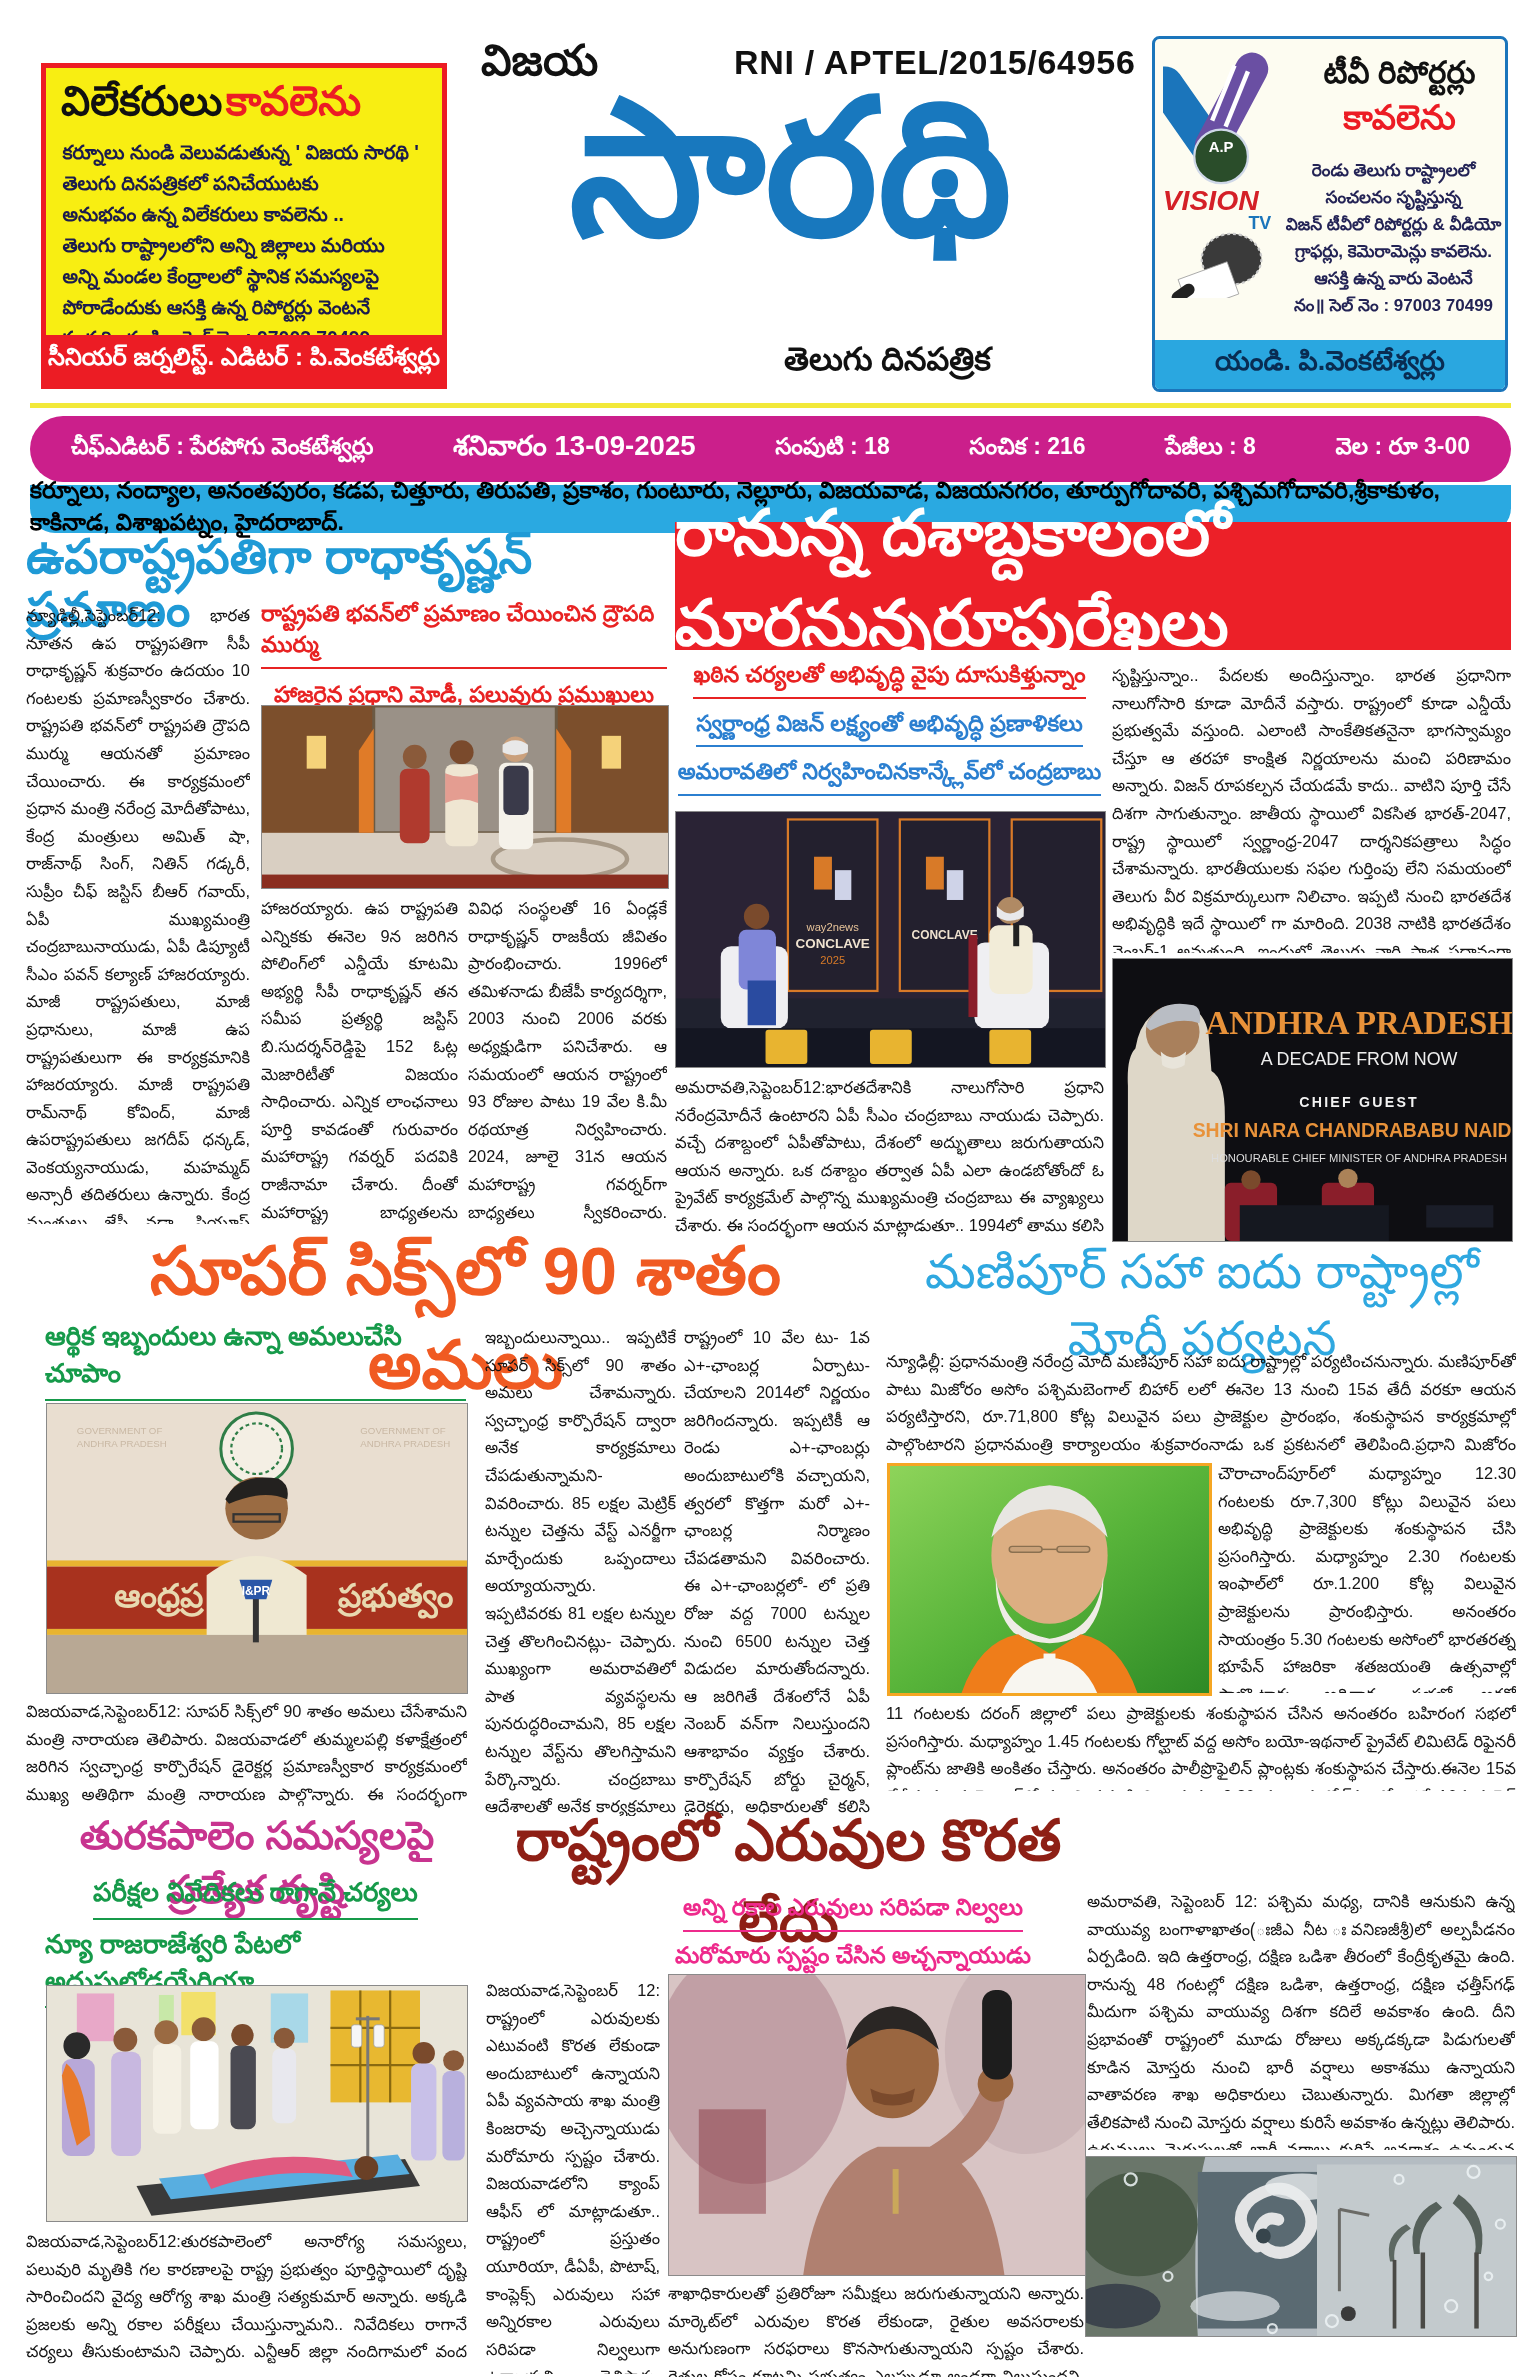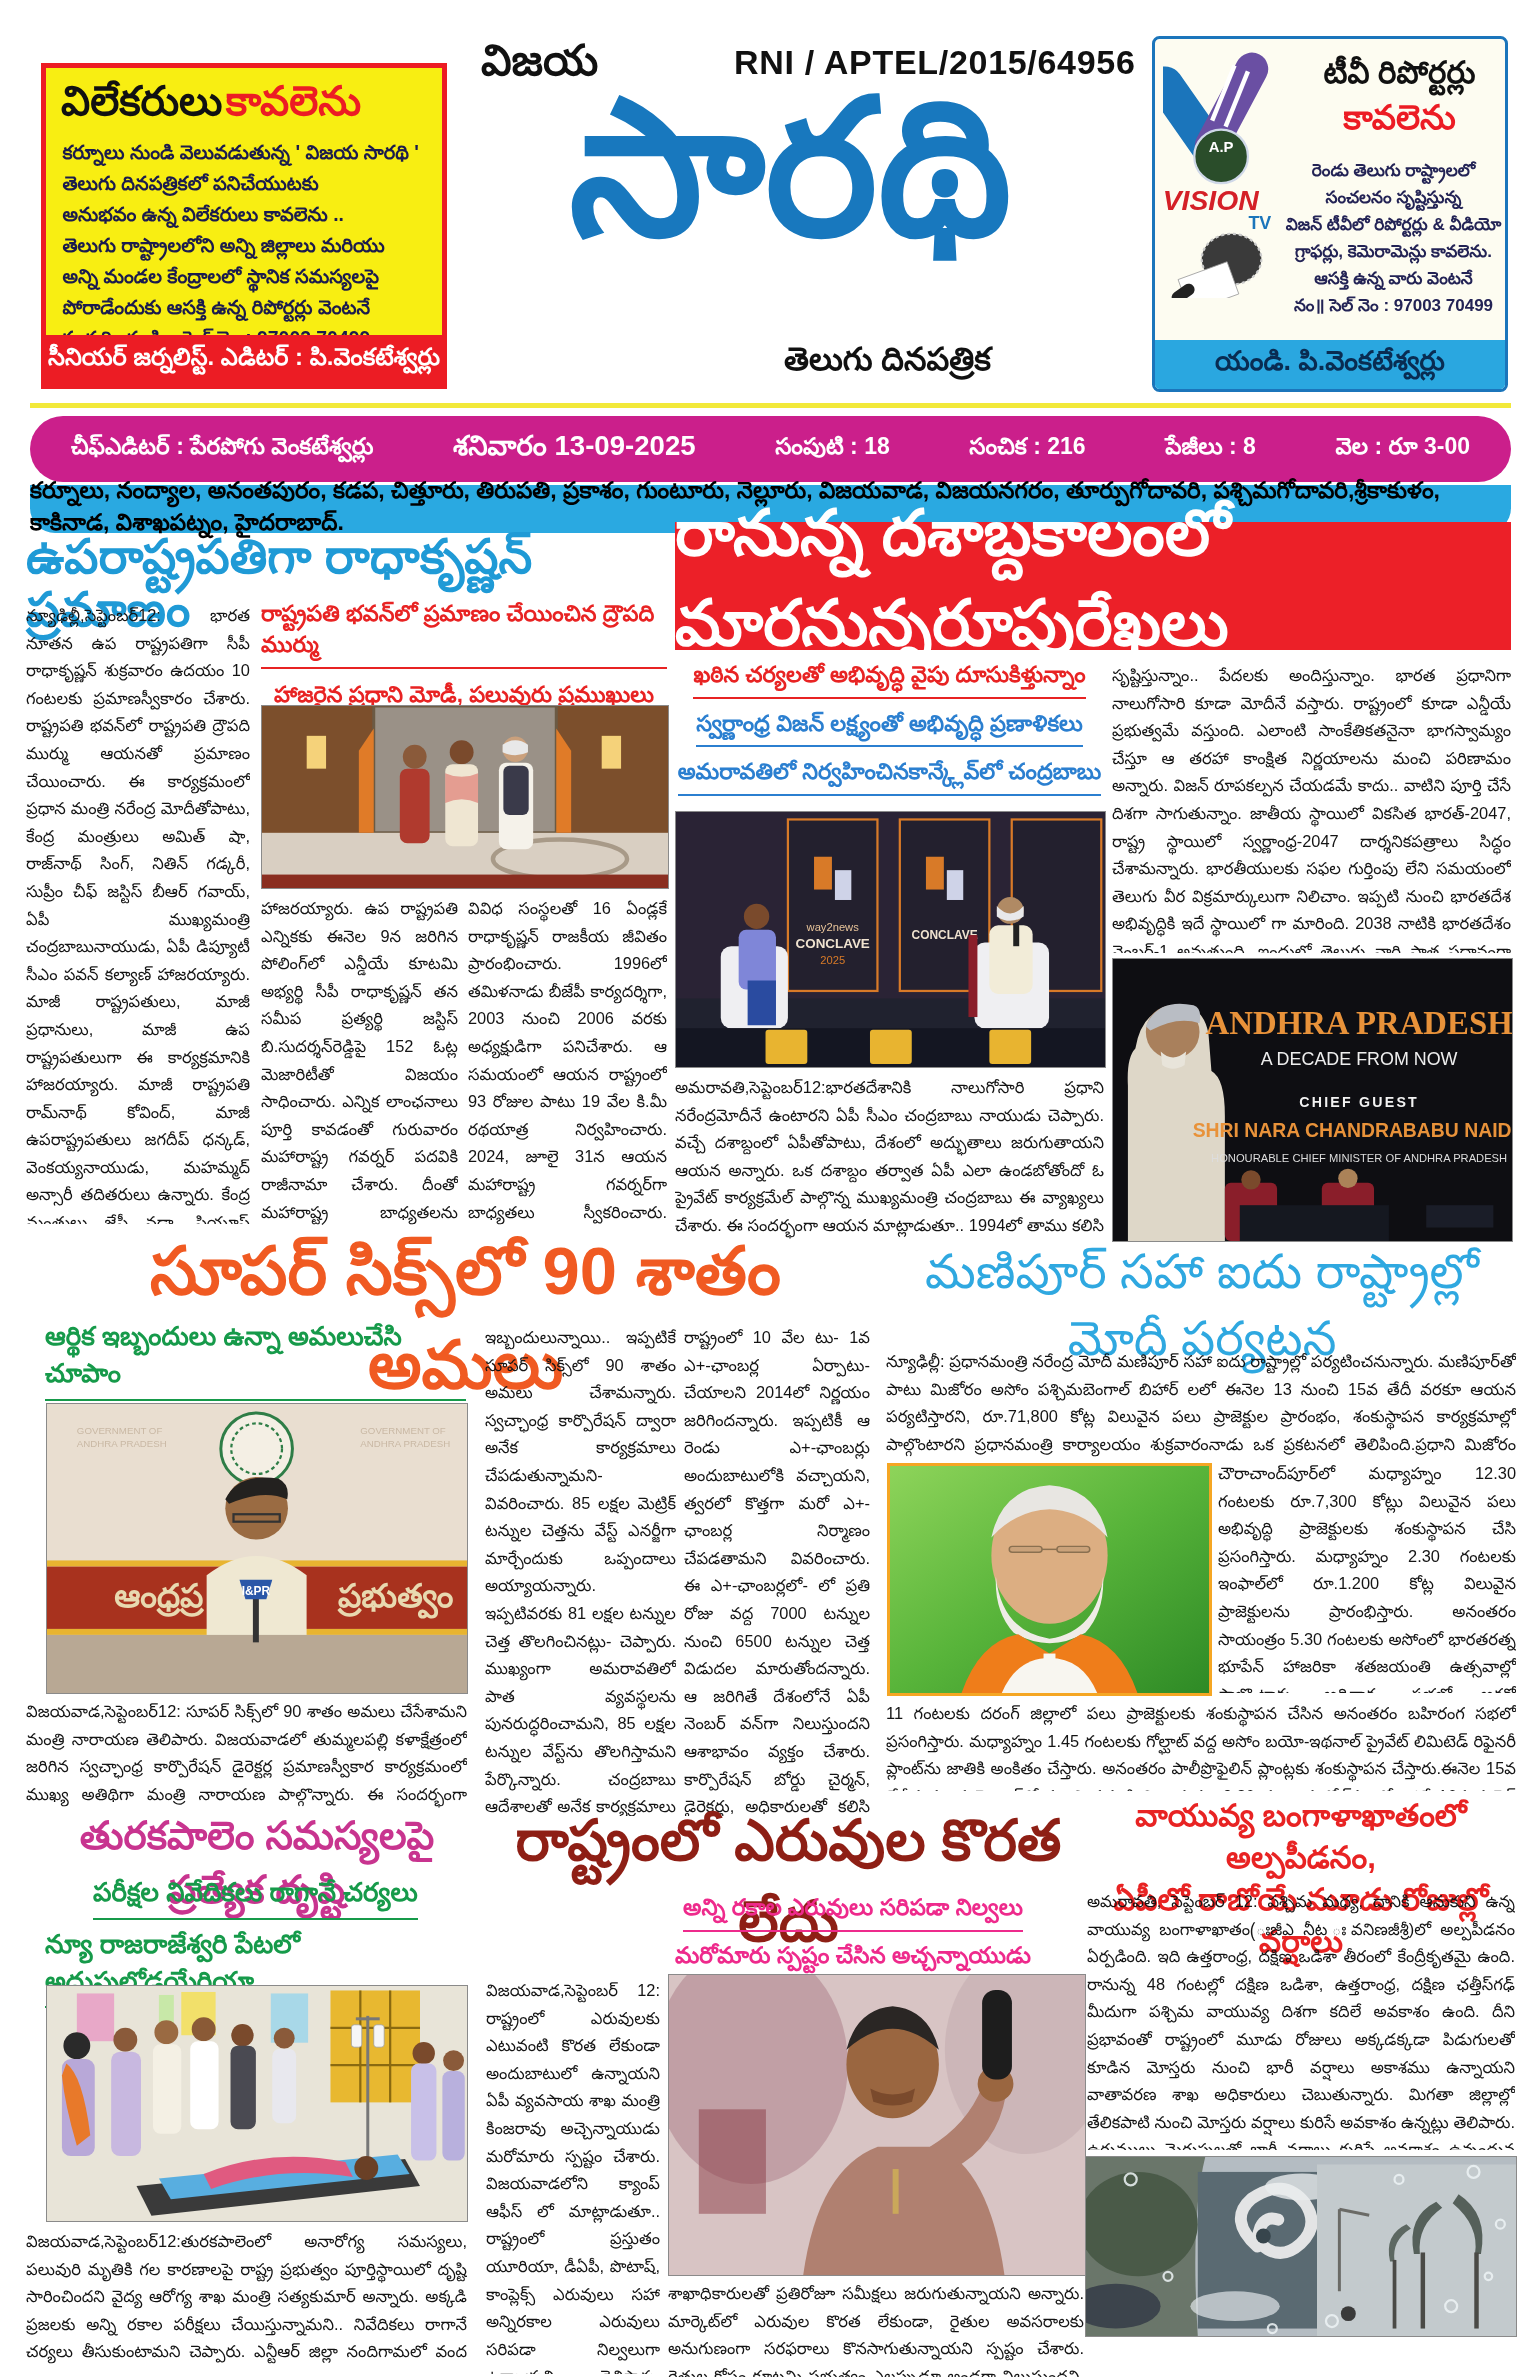--- a/index.html
+++ b/index.html
@@ -369,24 +369,20 @@
         <path d="M180 402 Q200 260 280 230 L360 230 Q430 260 450 402 Z" fill="#b08070"></path>
         <path d="M350 230 Q400 200 420 150 L452 160 Q440 230 380 260 Z" fill="#b08070"></path>
         <circle cx="438" cy="146" r="24" fill="#9a6640"></circle>
         <rect x="420" y="20" width="40" height="120" rx="18" fill="#1d1d1d"></rect>
         <rect x="300" y="260" width="8" height="60" fill="#caa85a"></rect>
       </g>
     </svg>
   </div>
   <div class="abs body-text" style="left:668px;top:2280px;width:416px;height:97px;">శాఖాధికారులతో ప్రతిరోజూ సమీక్షలు జరుగుతున్నాయని అన్నారు. మార్కెట్‌లో ఎరువుల కొరత లేకుండా, రైతుల అవసరాలకు అనుగుణంగా సరఫరాలు కొనసాగుతున్నాయని స్పష్టం చేశారు. రైతుల కోసం కూటమి ప్రభుత్వం ఎల్లప్పుడూ అండగా నిలుస్తుందని, ఒక్క రైతు కూడా ఇబ్బందులు పడకుండా చూడటమే లక్ష్యమని మంత్రి పేర్కొన్నారు.</div>
 
-  <div class="abs hl-red-sm" style="left:1088px;top:1795px;width:426px;">
-    <div>వాయువ్య బంగాళాఖాతంలో అల్పపీడనం,</div>
-    <div>ఏపీలో రాబోయే మూడు రోజుల్లో వర్షాలు</div>
-  </div>
   <div class="abs body-text" style="left:1087px;top:1888px;width:428px;height:262px;">అమరావతి, సెప్టెంబర్ 12: పశ్చిమ మధ్య, దానికి ఆనుకుని ఉన్న వాయువ్య బంగాళాఖాతం(ఃజీఎ నీట ఃవనిణజీశ్రీ)లో అల్పపీడనం ఏర్పడింది. ఇది ఉత్తరాంధ్ర, దక్షిణ ఒడిశా తీరంలో కేంద్రీకృతమై ఉంది. రానున్న 48 గంటల్లో దక్షిణ ఒడిశా, ఉత్తరాంధ్ర, దక్షిణ ఛత్తీస్‌గఢ్ మీదుగా పశ్చిమ వాయువ్య దిశగా కదిలే అవకాశం ఉంది. దీని ప్రభావంతో రాష్ట్రంలో మూడు రోజులు అక్కడక్కడా పిడుగులతో కూడిన మోస్తరు నుంచి భారీ వర్షాలు అకాశము ఉన్నాయని వాతావరణ శాఖ అధికారులు చెబుతున్నారు. మిగతా జిల్లాల్లో తేలికపాటి నుంచి మోస్తరు వర్షాలు కురిసే అవకాశం ఉన్నట్లు తెలిపారు. ఉరుములు మెరుపులతో భారీ వర్షాలు కురిసే అవకాశం ఉన్నందున ప్రజలు అప్రమత్తంగా ఉండాలని ఏపీ రాష్ట్ర విపత్తుల నిర్వహణ సంస్థ మేనేజింగ్ డైరెక్టర్ ప్రఖర్ జైన్ కోరారు.</div>
   <div class="abs photo" style="left:1085px;top:2156px;width:430px;height:179px;">
     <svg width="430" height="179" viewBox="0 0 577 240" preserveAspectRatio="none">
       <rect width="577" height="240" fill="#b4bcc2"></rect>
       <path d="M0 0 L160 0 Q140 80 150 240 L0 240 Z" fill="#6a766a"></path>
       <ellipse cx="70" cy="90" rx="80" ry="70" fill="#4a5a48"></ellipse>
       <ellipse cx="40" cy="200" rx="60" ry="30" fill="#3c444c"></ellipse>
       <g>
         <rect x="150" y="20" width="160" height="210" fill="#5a6a72"></rect>
         <path d="M230 120 q-40 -36 -8 -64 q44 -30 72 6 q20 30 -6 54 q-22 20 -44 8 q-18 -10 -10 -30 q8 -16 24 -10" fill="none" stroke="#f2f2f2" stroke-width="16" stroke-linecap="round" opacity="0.9"></path>

